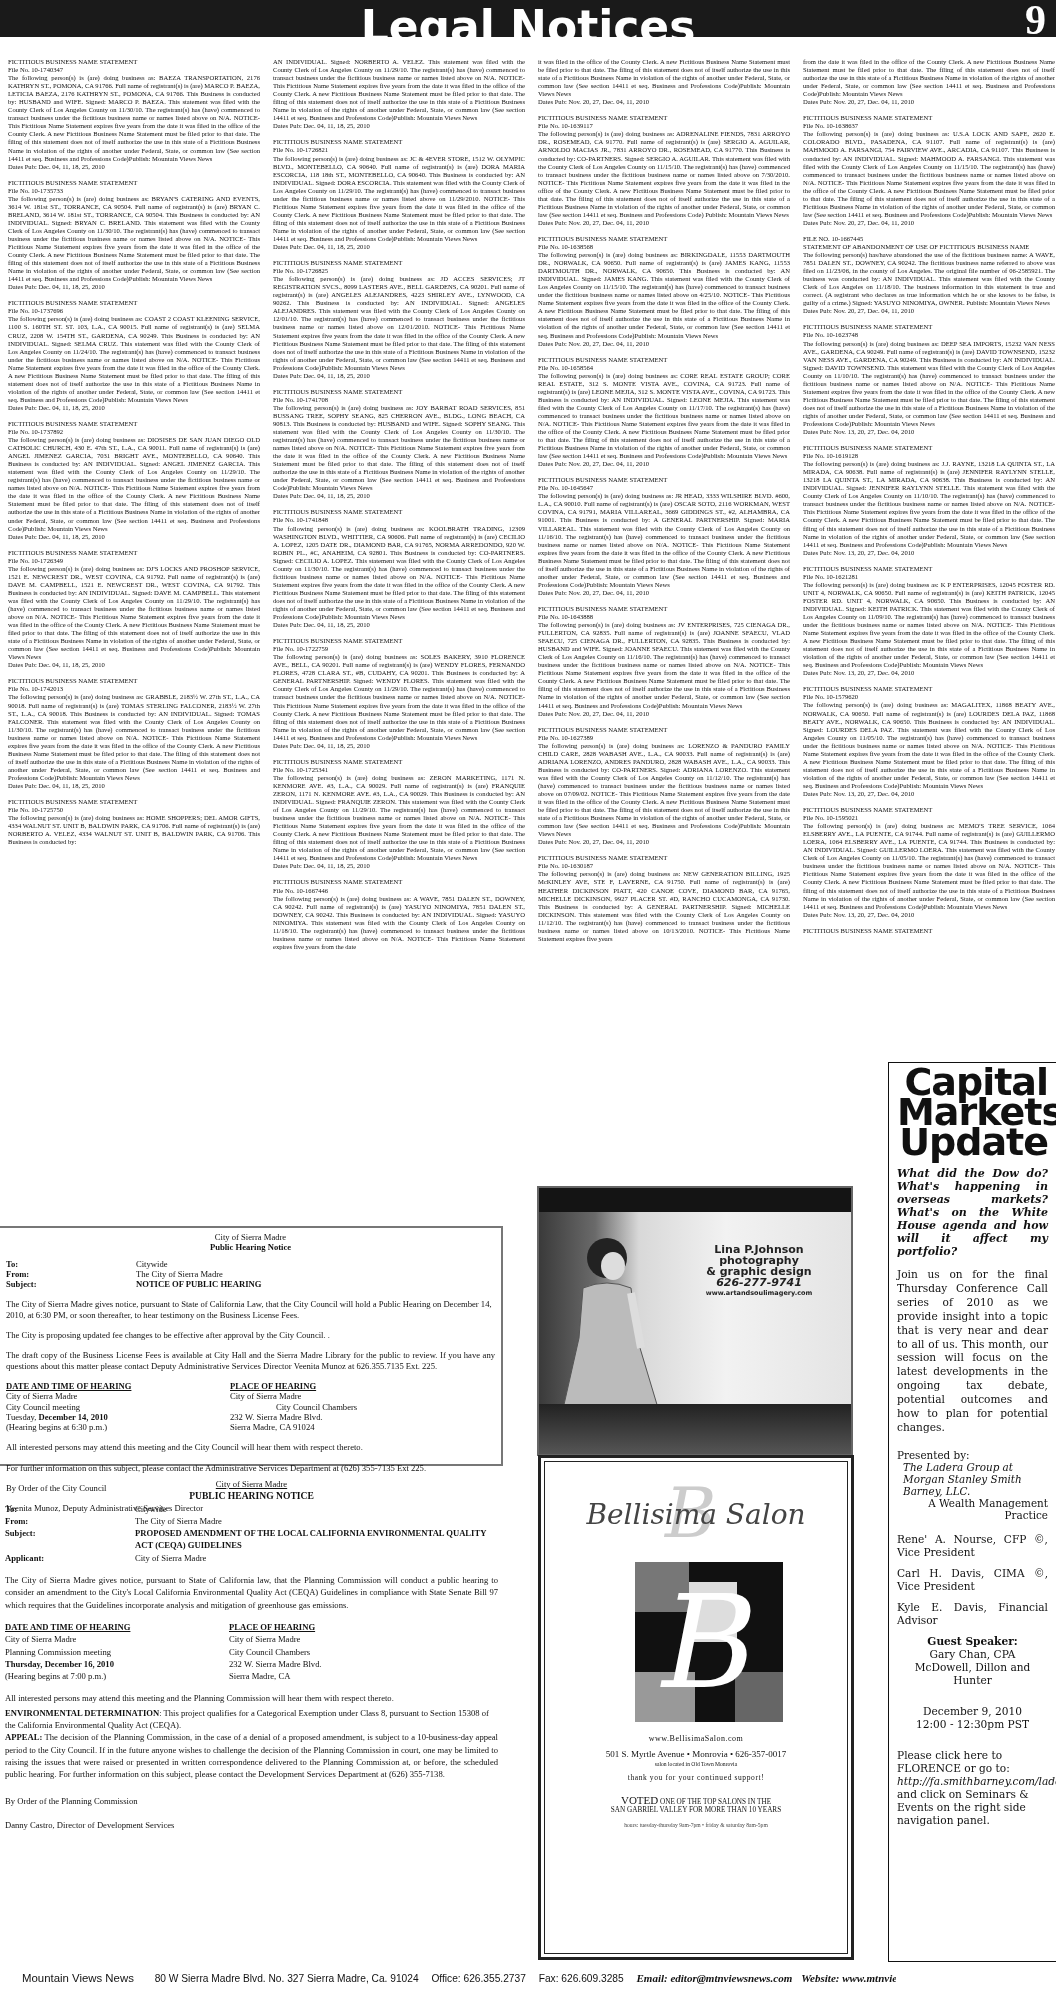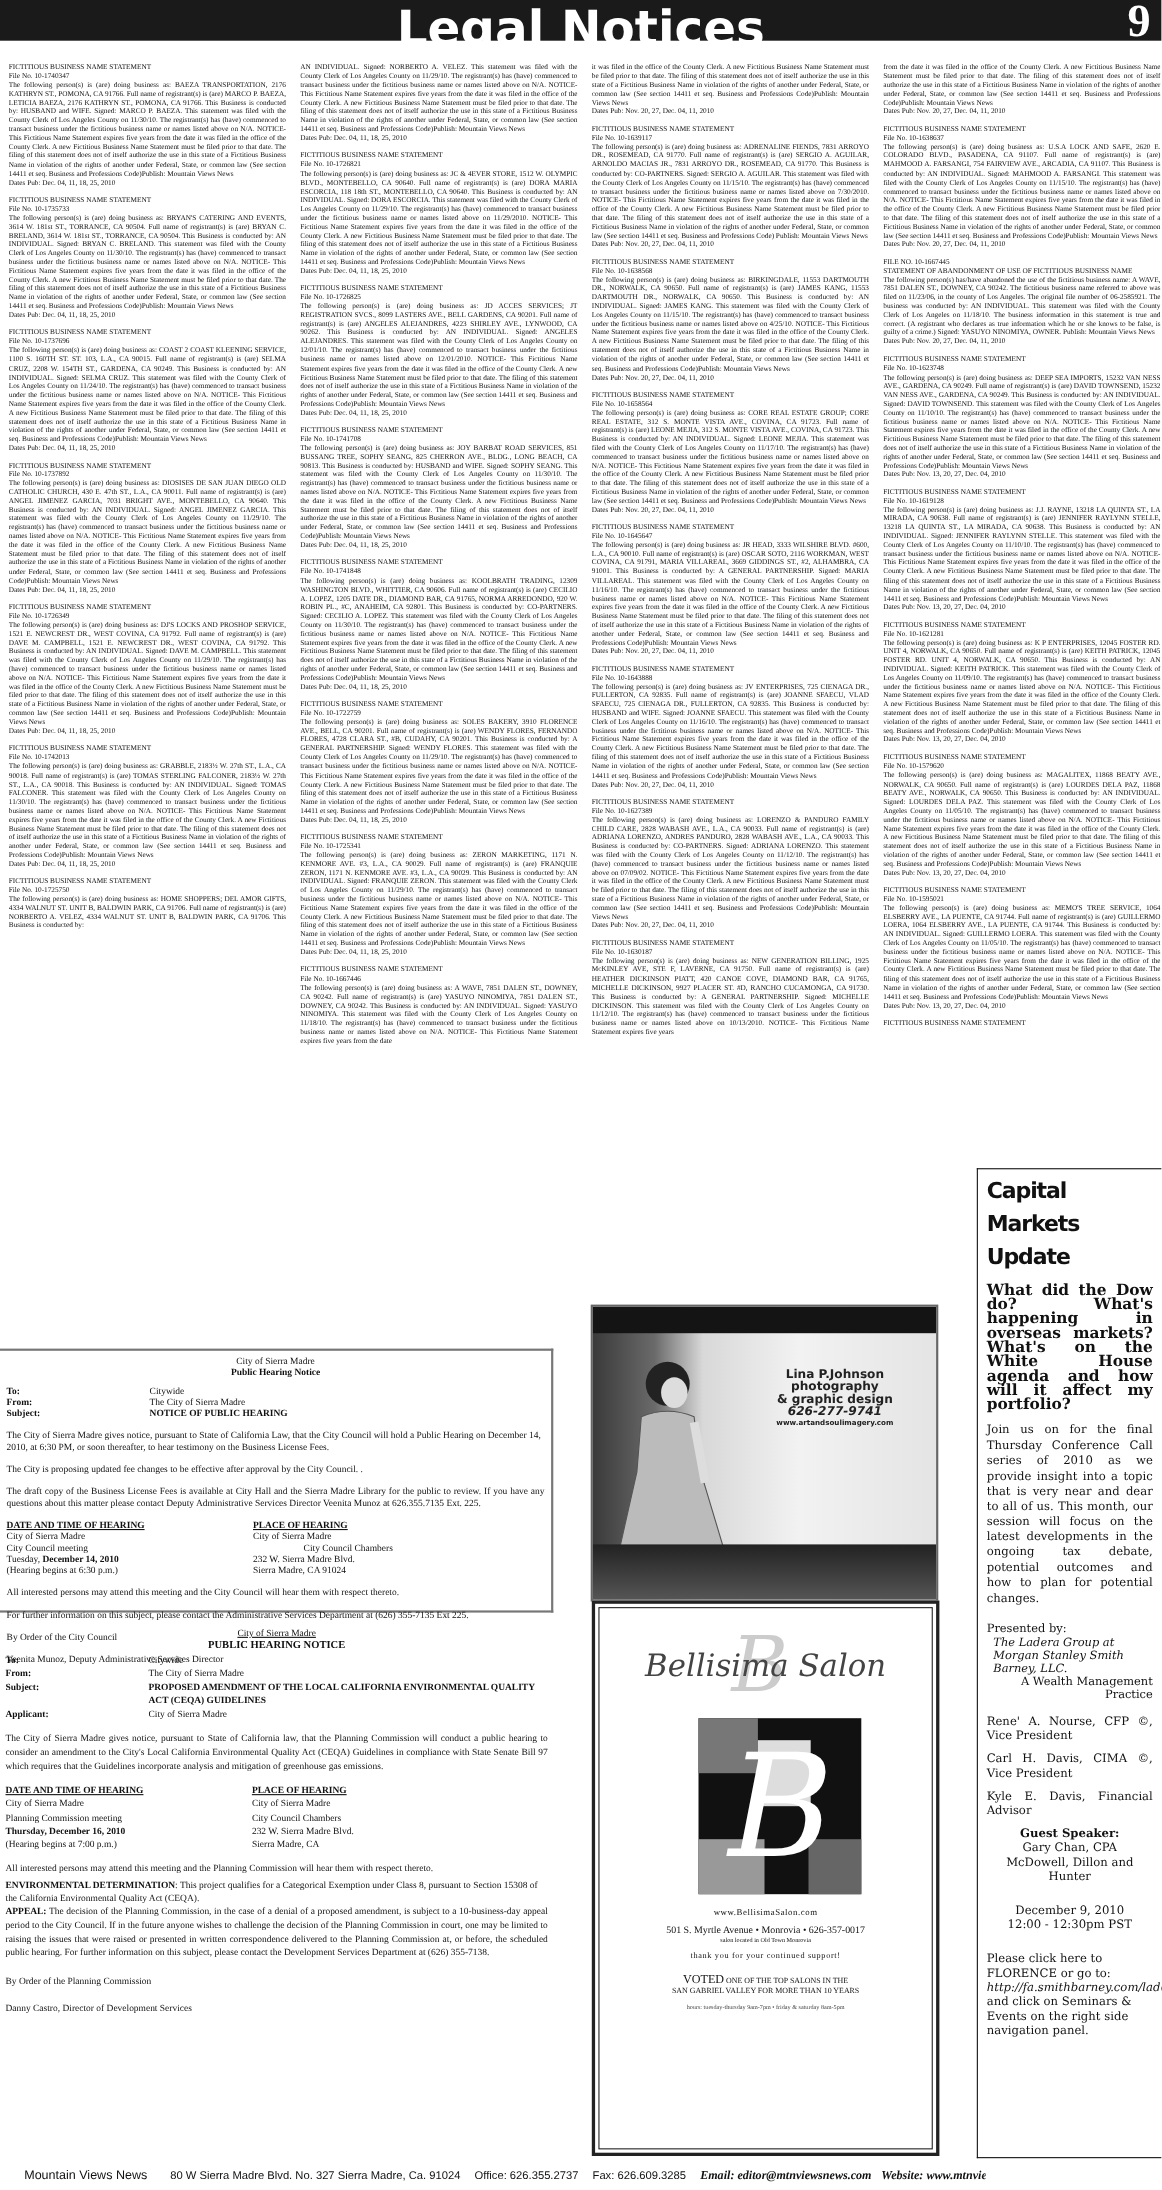--- a/index.html
+++ b/index.html
@@ -54,22 +54,22 @@
   .salon-ad .web { font-size: 8px; letter-spacing: 0.5px; margin-bottom: 6px; }
   .salon-ad .addr { font-size: 9px; margin-bottom: 2px; }
   .salon-ad .loc { font-size: 5.6px; margin-bottom: 6px; }
   .salon-ad .thanks { font-size: 7.5px; letter-spacing: 0.6px; margin-bottom: 12px; }
   .salon-ad .voted { font-size: 11px; }
   .salon-ad .voted span { font-size: 7.2px; }
   .salon-ad .valley { font-size: 7.2px; margin-bottom: 8px; }
   .salon-ad .hours { font-size: 5.6px; color: #444; }
 
   .cap-ad { position: absolute; left: 888px; top: 1062px; width: 168px; height: 900px; border: 1px solid #111; border-right: none; padding: 4px 8px 4px 8px; font-family: "DejaVu Serif", serif; }
-  .cap-ad .head { text-align: left; font-family: "DejaVu Sans", sans-serif; font-weight: bold; font-size: 20px; line-height: 30px; margin-bottom: 10px; letter-spacing: -1px; }
-  .cap-ad .q { font-weight: bold; font-size: 14px; line-height: 13px; text-align: justify; margin-bottom: 10px; }
+  .cap-ad .head { text-align: right; font-family: "DejaVu Sans", sans-serif; font-weight: bold; font-size: 38px; line-height: 30px; margin-bottom: 10px; letter-spacing: -1px; }
+  .cap-ad .q { font-weight: bold; font-style: italic; font-size: 11px; line-height: 13px; text-align: justify; margin-bottom: 10px; }
   .cap-ad .body { font-size: 10.6px; line-height: 13.9px; text-align: justify; margin-bottom: 14px; }
   .cap-ad .pres { font-size: 10.4px; line-height: 12px; margin-bottom: 12px; }
   .cap-ad .pres i { display: block; padding-left: 6px; }
   .cap-ad .pres .last { padding-left: 6px; text-align: right; }
   .cap-ad .person { font-size: 10.6px; line-height: 13px; margin-bottom: 8px; text-align: justify; }
   .cap-ad .guest { text-align: center; font-size: 10.6px; line-height: 13px; margin-top: 8px; margin-bottom: 18px; }
   .cap-ad .when { text-align: center; font-size: 10.6px; line-height: 13px; margin-bottom: 18px; }
   .cap-ad .reg { font-size: 10.6px; line-height: 13px; text-align: left; }
 
   .footer { position: absolute; left: 0; top: 1967px; width: 896px; height: 24px; font-family: "Liberation Sans", sans-serif; font-size: 10.2px; white-space: nowrap; overflow: hidden; padding-left: 22px; line-height: 22px; }

